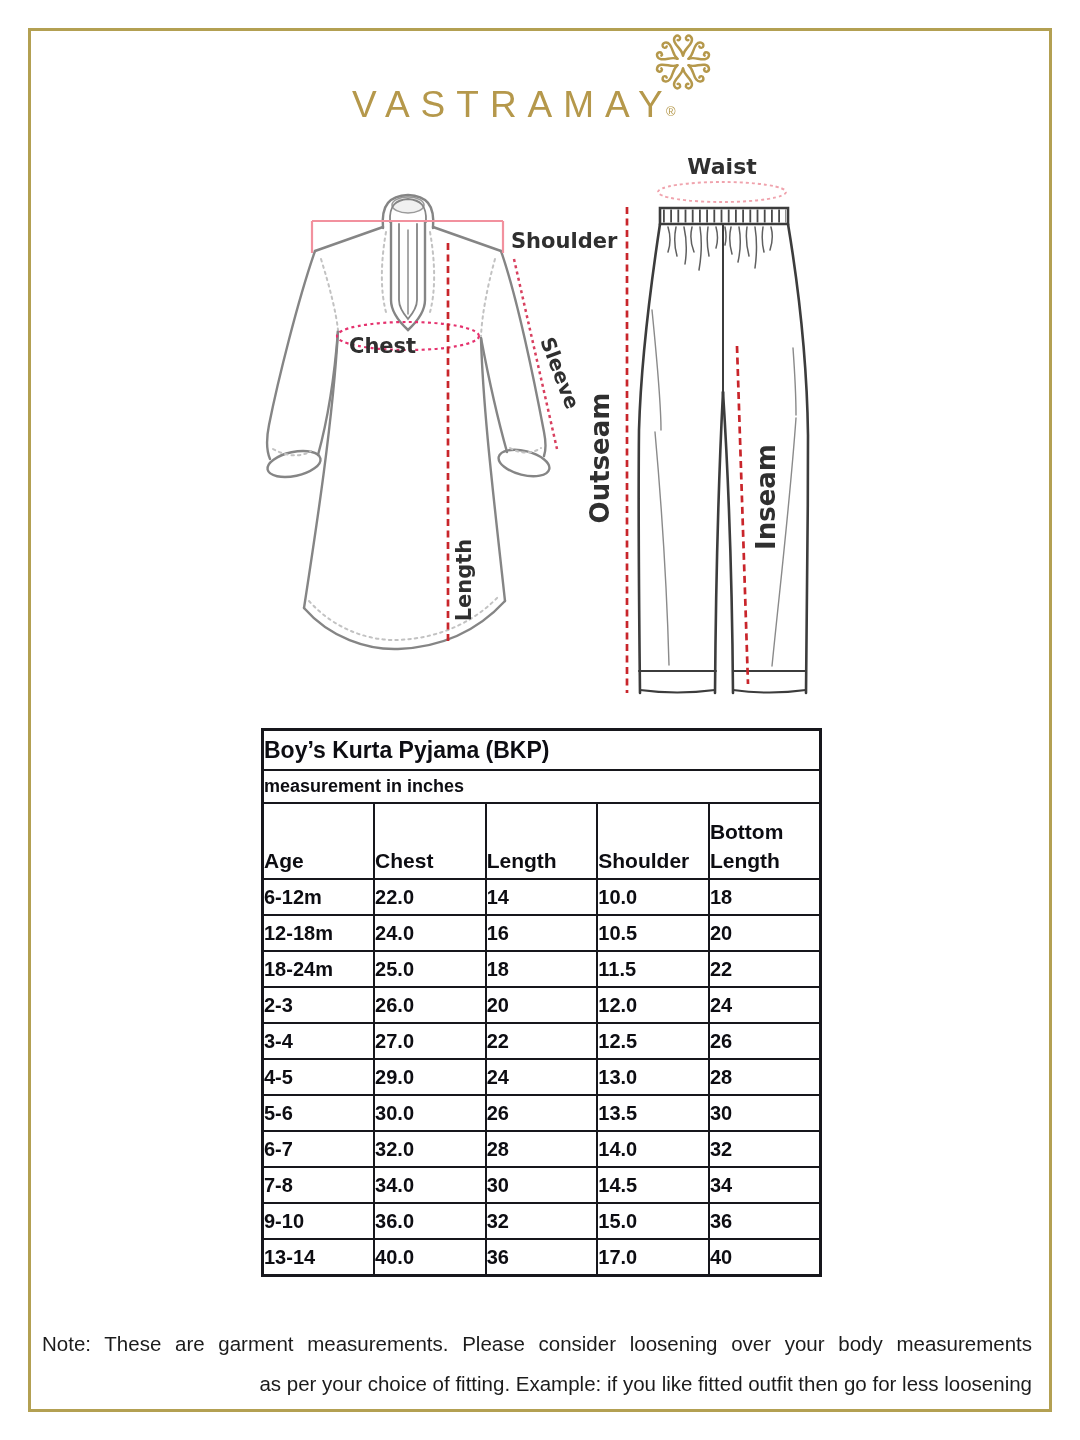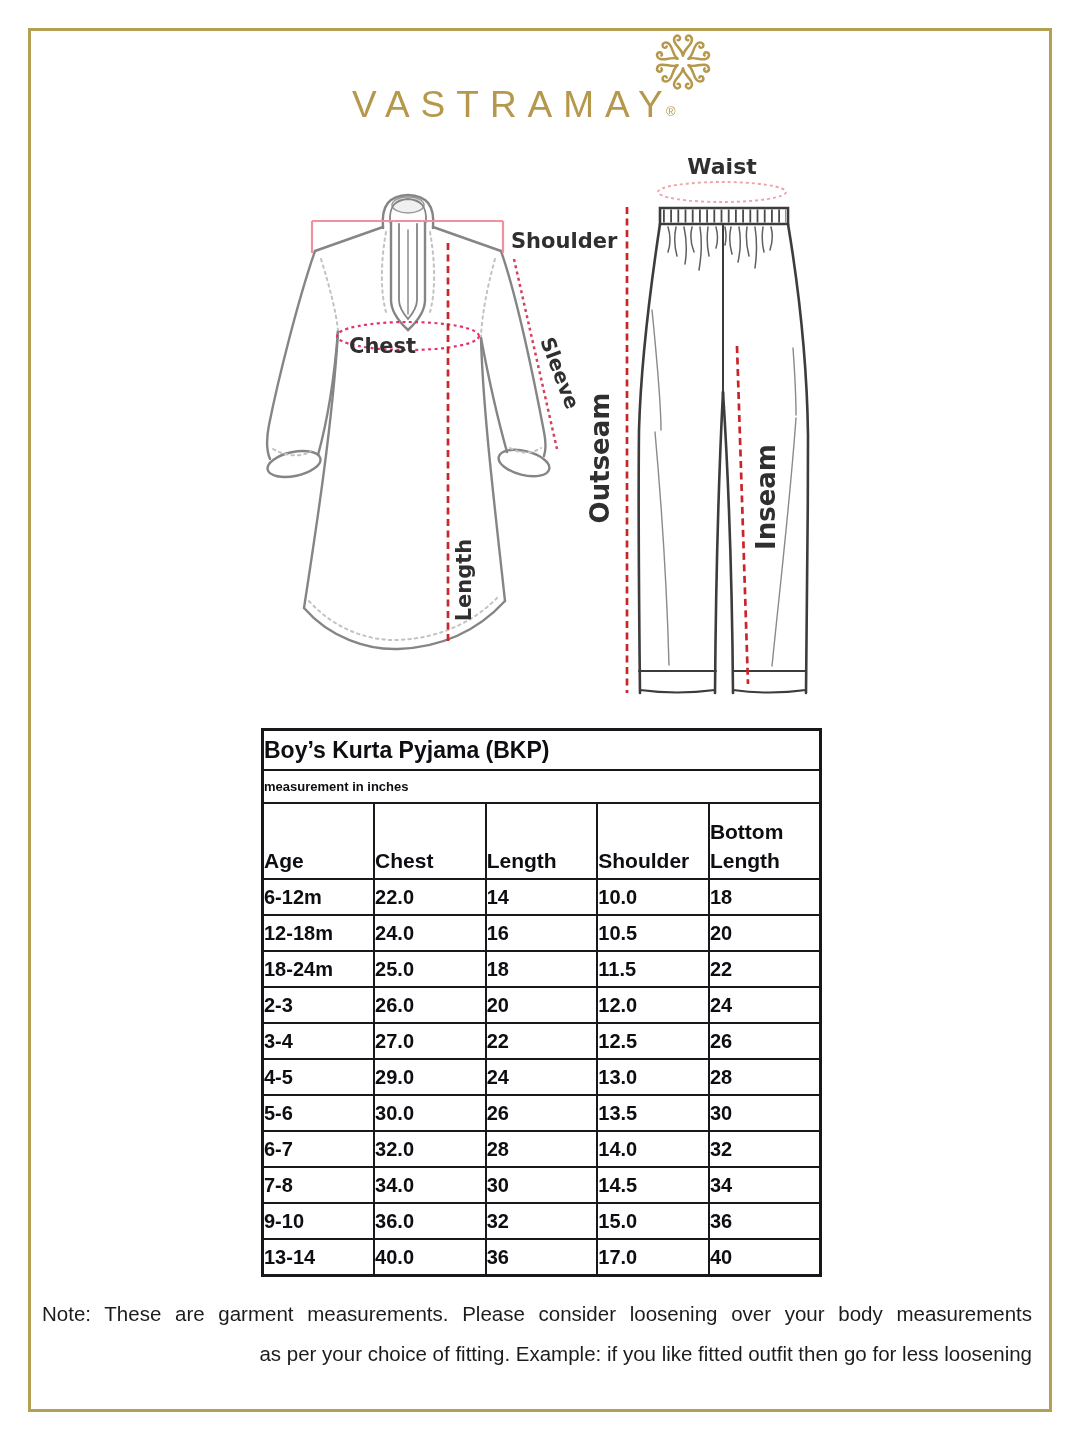--- a/index.html
+++ b/index.html
@@ -38,30 +38,30 @@
   
   .size-table{
     position:absolute;left:261px;top:728px;width:561px;
     border-collapse:collapse;table-layout:fixed;
     color:#0d0d12;font-weight:bold;text-align:left;
     font-family:"Liberation Sans",sans-serif;
   }
   .size-table td,.size-table th{border:2px solid #17171c;padding:0;}
   .size-table{border:3px solid #17171c;}
   .row-title td{height:38px;font-size:23px;}
-  .row-subtitle td{height:31px;font-size:13px;}
+  .row-subtitle td{height:31px;font-size:18px;}
   .row-head th{height:71px;font-size:21px;vertical-align:bottom;padding-bottom:3px;line-height:1.35;}
   .row-data td{height:34px;font-size:20px;margin-top:22px;}
   
   .note{
     position:absolute;left:42px;top:1294px;width:990px;
     font-size:20.5px;color:#1c1c1c;line-height:40px;
     font-family:"Liberation Sans",sans-serif;
   }
-  .note .l1{text-align:justify;text-align-last:justify;}
+  .note .l1{text-align:justify;text-align-last:justify;margin-top:30px;}
   .note .l2{text-align:right;}
 </style>
 </head>
 <body>
 
 <div class="page">
   <div class="gold-frame"></div>
 
   <div class="wordmark">VASTRAMAY</div>
   <div class="regmark">®</div>

